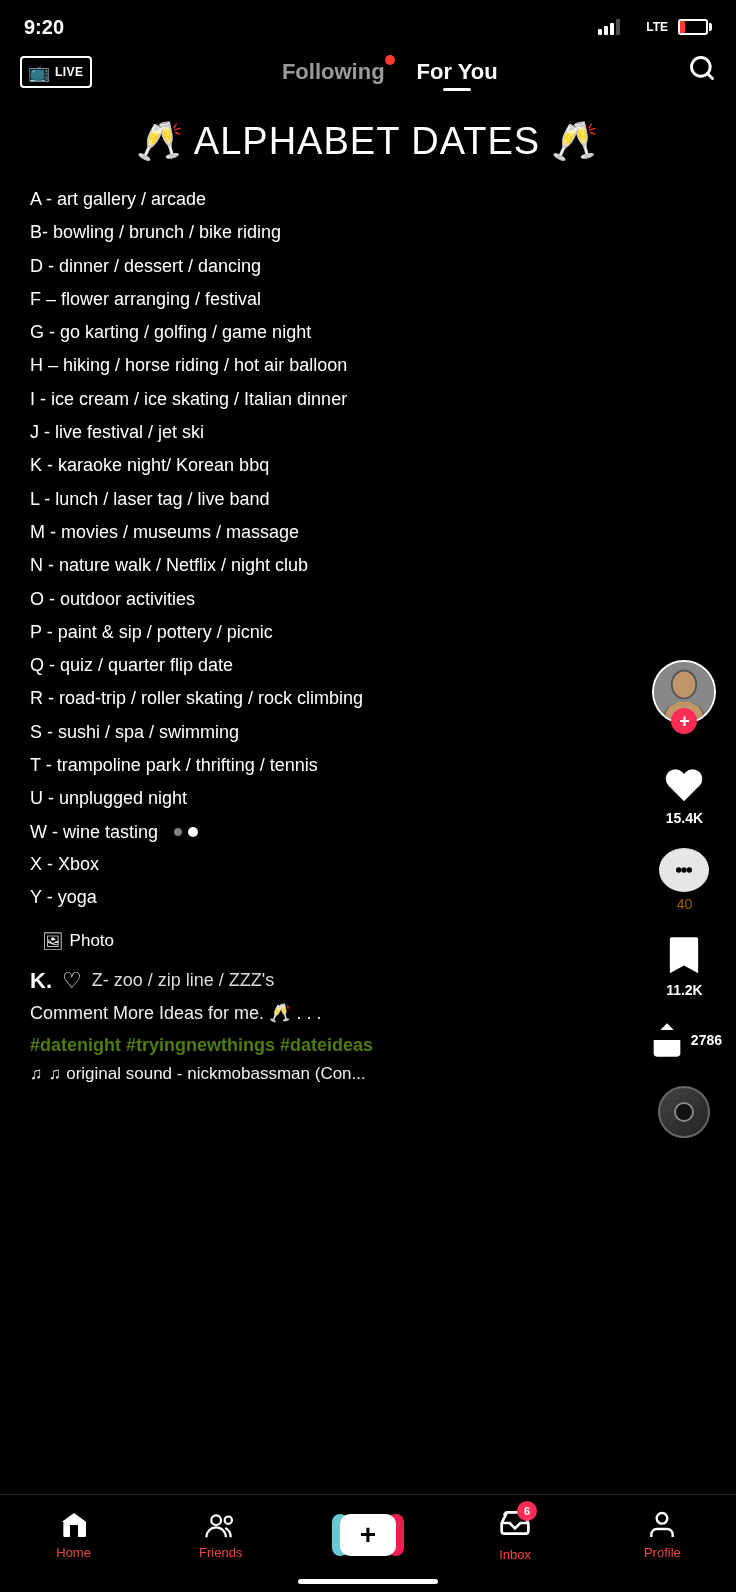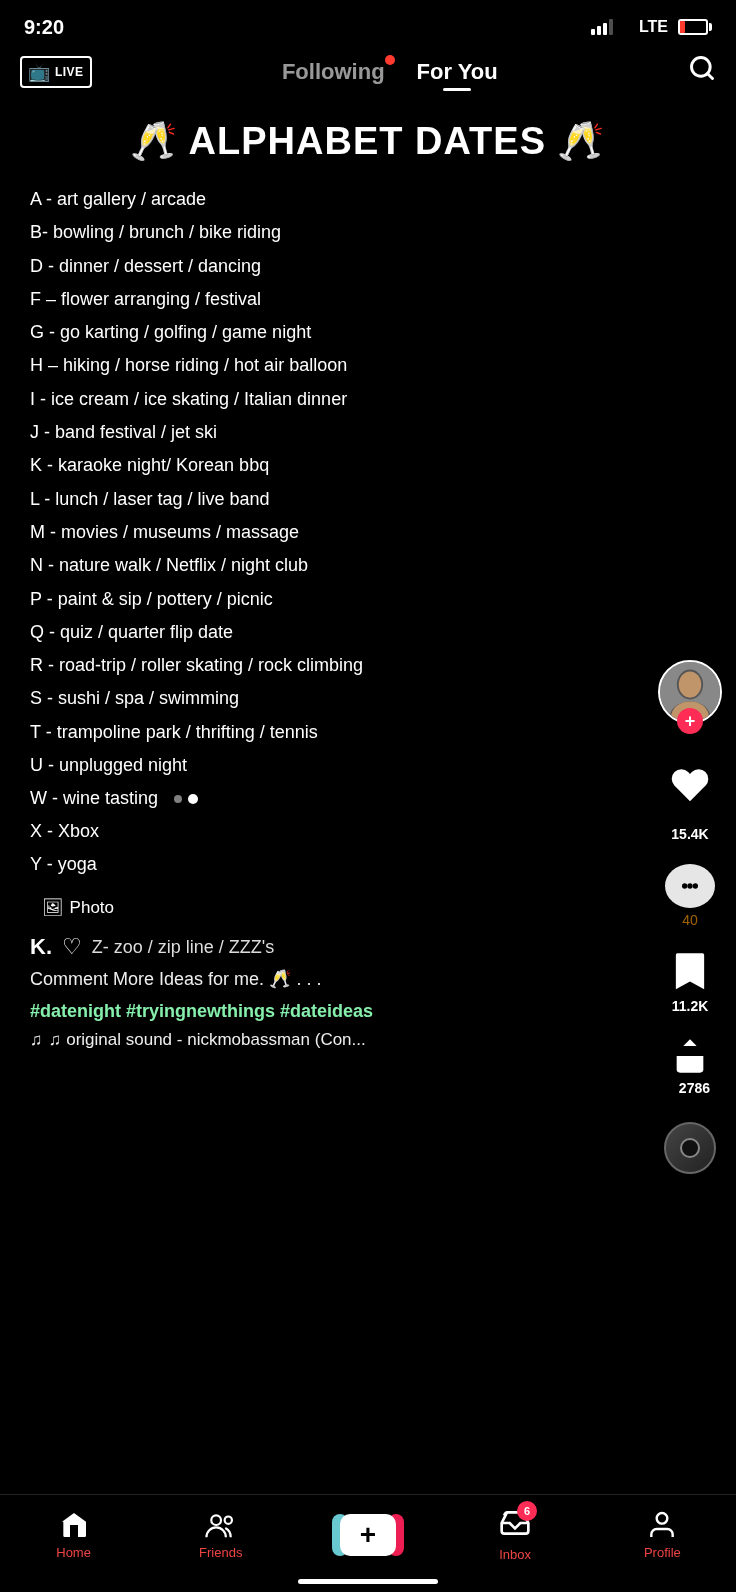--- a/index.html
+++ b/index.html
@@ -43,21 +43,21 @@
       height: 16px;
     }
 
     .signal-bar {
       background: #fff;
       width: 4px;
       border-radius: 1px;
     }
 
     .lte-text {
-      font-size: 16px;
+      font-size: 12px;
       font-weight: 700;
       color: #fff;
       margin-left: 20px;
       text-align: right;
     }
 
     .battery {
       display: flex;
       align-items: center;
       margin-left: 4px;
@@ -168,21 +168,21 @@
     }
 
     
     .main-content {
       padding: 20px 30px 10px 30px;
       position: relative;
     }
 
     .video-title {
       font-size: 38px;
-      font-weight: 700;
+      font-weight: 400;
       text-align: center;
       margin-bottom: 20px;
       letter-spacing: 1px;
       text-transform: uppercase;
     }
 
     .alphabet-list {
       font-size: 18px;
       line-height: 1.8;
       color: #fff;
@@ -224,21 +224,21 @@
     .description-text {
       font-size: 18px;
       color: #eee;
       margin-bottom: 8px;
       line-height: 1.5;
     }
 
     .hashtags {
       font-size: 18px;
       font-weight: 700;
-      color: #86efac;
+      color: #4d7c0f;
       margin-bottom: 8px;
     }
 
     .sound-line {
       font-size: 17px;
       color: #eee;
       display: flex;
       align-items: center;
       gap: 6px;
     }
@@ -359,25 +359,26 @@
   <div class="video-title">🥂 aLPHaBeT DaTeS 🥂</div>
 
   <div class="alphabet-list">
     <p>A - art gallery / arcade</p>
     <p>B- bowling / brunch / bike riding</p>
     <p>D - dinner / dessert / dancing</p>
     <p>F – flower arranging / festival</p>
     <p>G - go karting / golfing / game night</p>
     <p>H – hiking / horse riding / hot air balloon</p>
     <p>I - ice cream / ice skating / Italian dinner</p>
-    <p>J - band festival / jet ski</p>
+    <p>J - live festival / jet ski</p>
     <p>K - karaoke night/ Korean bbq</p>
     <p>L - lunch / laser tag / live band</p>
     <p>M - movies / museums / massage</p>
     <p>N - nature walk / Netflix / night club</p>
+    <p>O - outdoor activities</p>
     <p>P - paint &amp; sip / pottery / picnic</p>
     <p>Q - quiz / quarter flip date</p>
     <p>R - road-trip / roller skating / rock climbing</p>
     <p>S - sushi / spa / swimming</p>
     <p>T - trampoline park / thrifting / tennis</p>
     <p>U - unplugged night</p>
     <div class="w-line">
       <span>W - wine tasting</span>
       <div class="pagination-dots">
         <div class="dot"></div>
@@ -419,21 +420,21 @@
         <rect width="64" height="64" fill="#888"></rect>
         <ellipse cx="32" cy="24" rx="14" ry="16" fill="#555"></ellipse>
         <ellipse cx="32" cy="60" rx="22" ry="18" fill="#555"></ellipse>
         <ellipse cx="32" cy="24" rx="12" ry="14" fill="#c0956a"></ellipse>
         <ellipse cx="32" cy="58" rx="20" ry="16" fill="#c0956a"></ellipse>
       </svg>
     </div>
     <div style="position:absolute;bottom:-10px;left:50%;transform:translateX(-50%);width:26px;height:26px;background:#ff2d55;border-radius:50%;display:flex;align-items:center;justify-content:center;font-size:18px;font-weight:700;color:#fff;cursor:pointer;">+</div>
   </div>
 
-  <div style="display:flex;flex-direction:column;align-items:center;gap:20px;margin-top:10px;">
+  <div style="display:flex;flex-direction:column;align-items:center;gap:4px;margin-top:10px;">
     <svg width="42" height="42" viewBox="0 0 24 24" fill="white" xmlns="http://www.w3.org/2000/svg">
       <path d="M20.84 4.61a5.5 5.5 0 0 0-7.78 0L12 5.67l-1.06-1.06a5.5 5.5 0 0 0-7.78 7.78l1.06 1.06L12 21.23l7.78-7.78 1.06-1.06a5.5 5.5 0 0 0 0-7.78z"></path>
     </svg>
     <span style="font-size:14px;font-weight:600;color:#fff;">15.4K</span>
   </div>
 
   <div style="display:flex;flex-direction:column;align-items:center;gap:4px;">
     <div style="width:50px;height:44px;background:rgba(255,255,255,0.9);border-radius:50%;display:flex;align-items:center;justify-content:center;position:relative;">
       <svg width="32" height="32" viewBox="0 0 24 24" fill="black" xmlns="http://www.w3.org/2000/svg">
         <circle cx="8" cy="12" r="2"></circle>
@@ -444,21 +445,21 @@
     <span style="font-size:14px;font-weight:400;color:#a16207;">40</span>
   </div>
 
   <div style="display:flex;flex-direction:column;align-items:center;gap:4px;">
     <svg width="38" height="44" viewBox="0 0 24 28" fill="white" xmlns="http://www.w3.org/2000/svg">
       <path d="M4 2h16a1 1 0 0 1 1 1v22l-9-5-9 5V3a1 1 0 0 1 1-1z"></path>
     </svg>
     <span style="font-size:14px;font-weight:600;color:#fff;">11.2K</span>
   </div>
 
-  <div style="display:flex;flex-direction:column;align-items:flex-end;gap:4px;">
+  <div style="display:flex;flex-direction:row;align-items:center;gap:4px;">
     <svg width="40" height="40" viewBox="0 0 24 24" fill="white" xmlns="http://www.w3.org/2000/svg">
       <path d="M4 12v8a2 2 0 0 0 2 2h12a2 2 0 0 0 2-2v-8"></path>
       <polyline points="16 6 12 2 8 6"></polyline>
       <line x1="12" y1="2" x2="12" y2="15"></line>
     </svg>
     <span style="font-size:14px;font-weight:600;color:#fff;">2786</span>
   </div>
 
   <div style="width:52px;height:52px;border-radius:50%;background:linear-gradient(135deg,#444,#222);border:2px solid #666;display:flex;align-items:center;justify-content:center;margin-top:4px;">
     <div style="width:20px;height:20px;border-radius:50%;background:#111;border:2px solid #888;"></div>

